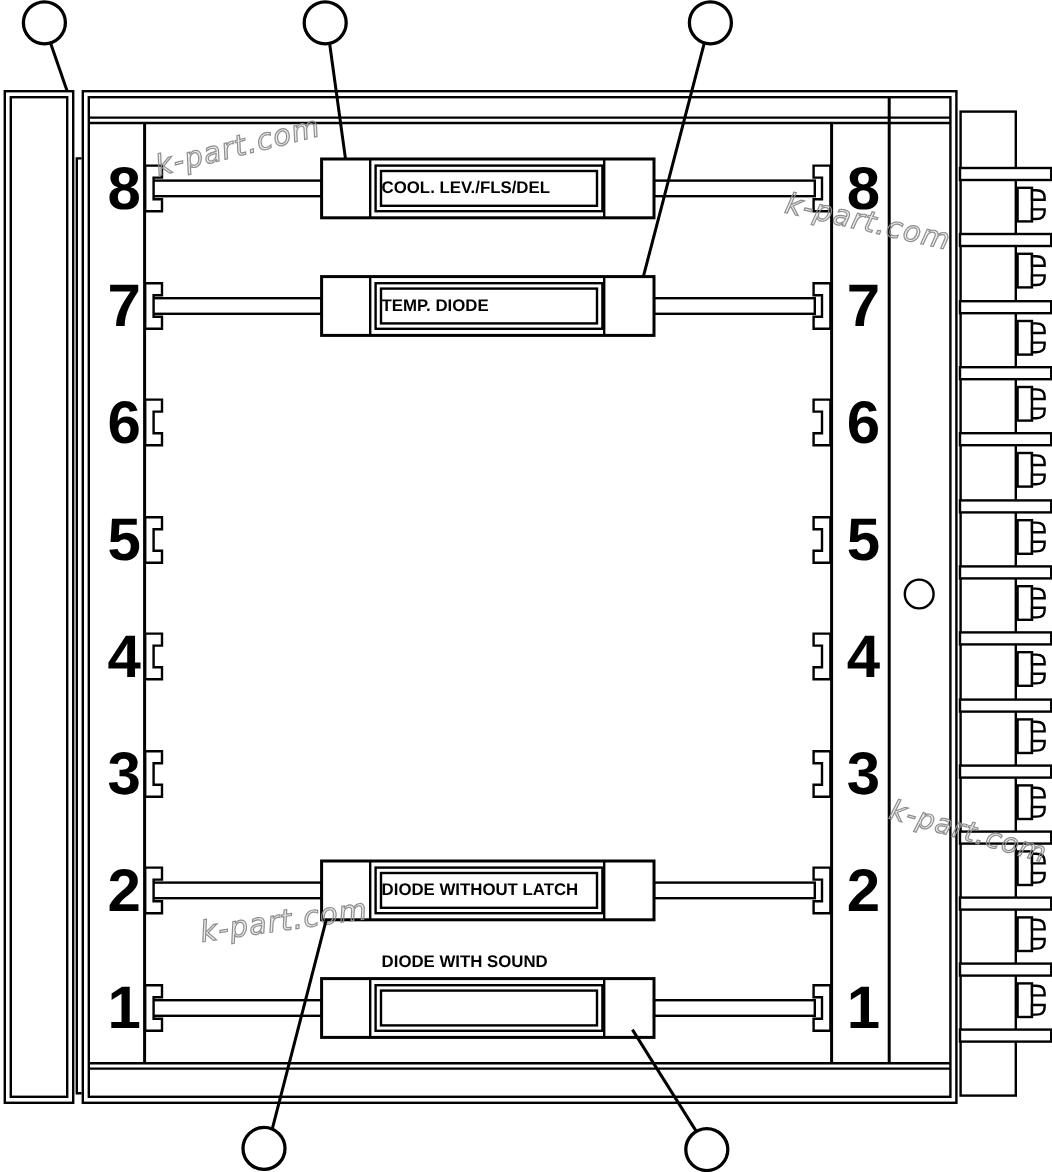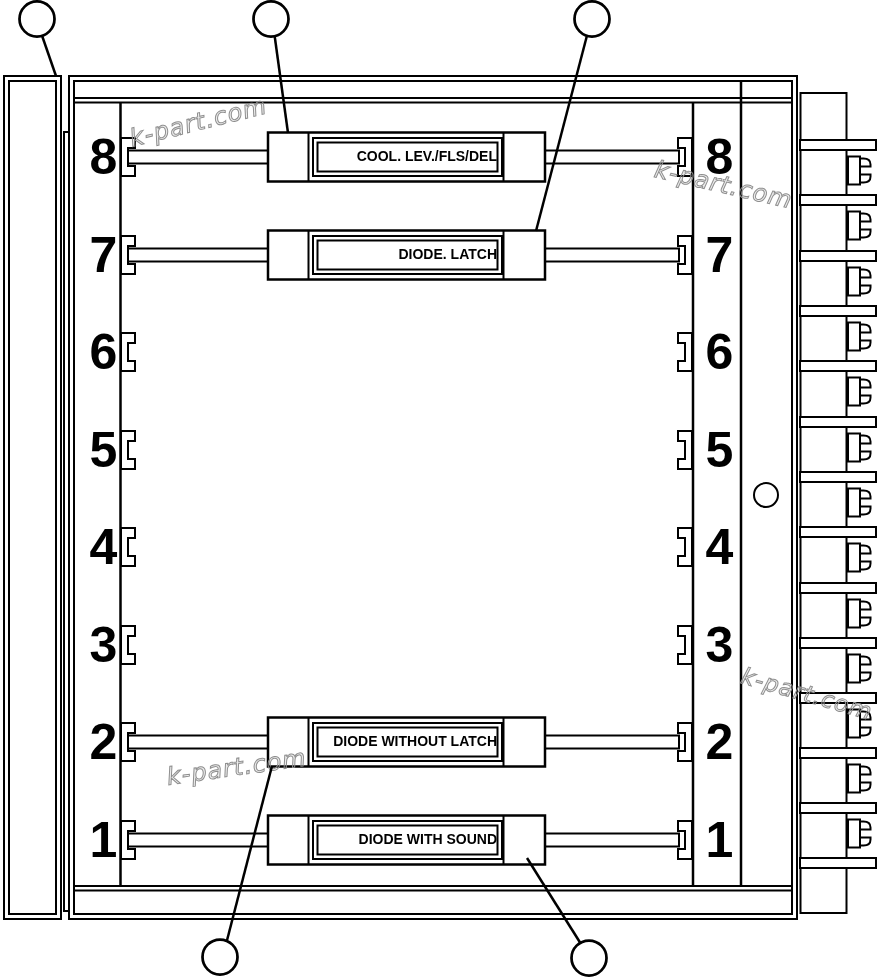--- a/index.html
+++ b/index.html
@@ -10,21 +10,21 @@
   #svg-art{position:absolute;left:0;top:0;z-index:1;}
   #svg-overlay{position:absolute;left:0;top:0;z-index:4;pointer-events:none;}
   .num{
     position:absolute;width:48px;text-align:center;z-index:3;color:#000;
     font-weight:bold;font-size:50px;line-height:50px;letter-spacing:-1px;
   }
   .num.left{left:79px;}
   .num.right{left:695px;}
   .modlabel{
     position:absolute;left:318px;width:179px;height:29px;line-height:29px;z-index:3;
-    text-align:right;font-weight:bold;font-size:14px;color:#000;white-space:nowrap;
+    text-align:left;font-weight:bold;font-size:14px;color:#000;white-space:nowrap;
   }
   .wm{
     position:absolute;z-index:2;white-space:nowrap;
     font-family:"DejaVu Sans",sans-serif;font-style:italic;
     font-size:24px;letter-spacing:1px;
     color:rgba(130,130,130,0.15);
     -webkit-text-stroke:1px #8f8f8f;
     transform-origin:0 50%;
   }
   .wm1{left:130px;top:125px;transform:rotate(-14deg);}
@@ -182,23 +182,23 @@
   <div class="num right" style="top:132px">8</div>
   <div class="num right" style="top:230px">7</div>
   <div class="num right" style="top:327px">6</div>
   <div class="num right" style="top:425px">5</div>
   <div class="num right" style="top:522px">4</div>
   <div class="num right" style="top:620px">3</div>
   <div class="num right" style="top:717px">2</div>
   <div class="num right" style="top:815px">1</div>
 
   <div class="modlabel" style="top:142px">COOL. LEV./FLS/DEL</div>
-  <div class="modlabel" style="top:240px">DIODE. LATCH</div>
+  <div class="modlabel" style="top:240px">TEMP. DIODE</div>
   <div class="modlabel" style="top:727px">DIODE WITHOUT LATCH</div>
-  <div class="modlabel" style="top:825px">DIODE WITH SOUND</div>
+  <div class="modlabel" style="top:787px">DIODE WITH SOUND</div>
 
   <div class="wm wm1">k-part.com</div>
   <div class="wm wm2">k-part.com</div>
   <div class="wm wm3">k-part.com</div>
   <div class="wm wm4">k-part.com</div>
 
   <svg id="svg-overlay" width="877" height="977" viewBox="0 0 877 977">
     <g stroke="#000" stroke-width="2.5" fill="none">
       <line x1="38" y1="24" x2="56" y2="76"></line>
       <line x1="273" y1="24" x2="288" y2="133"></line>

